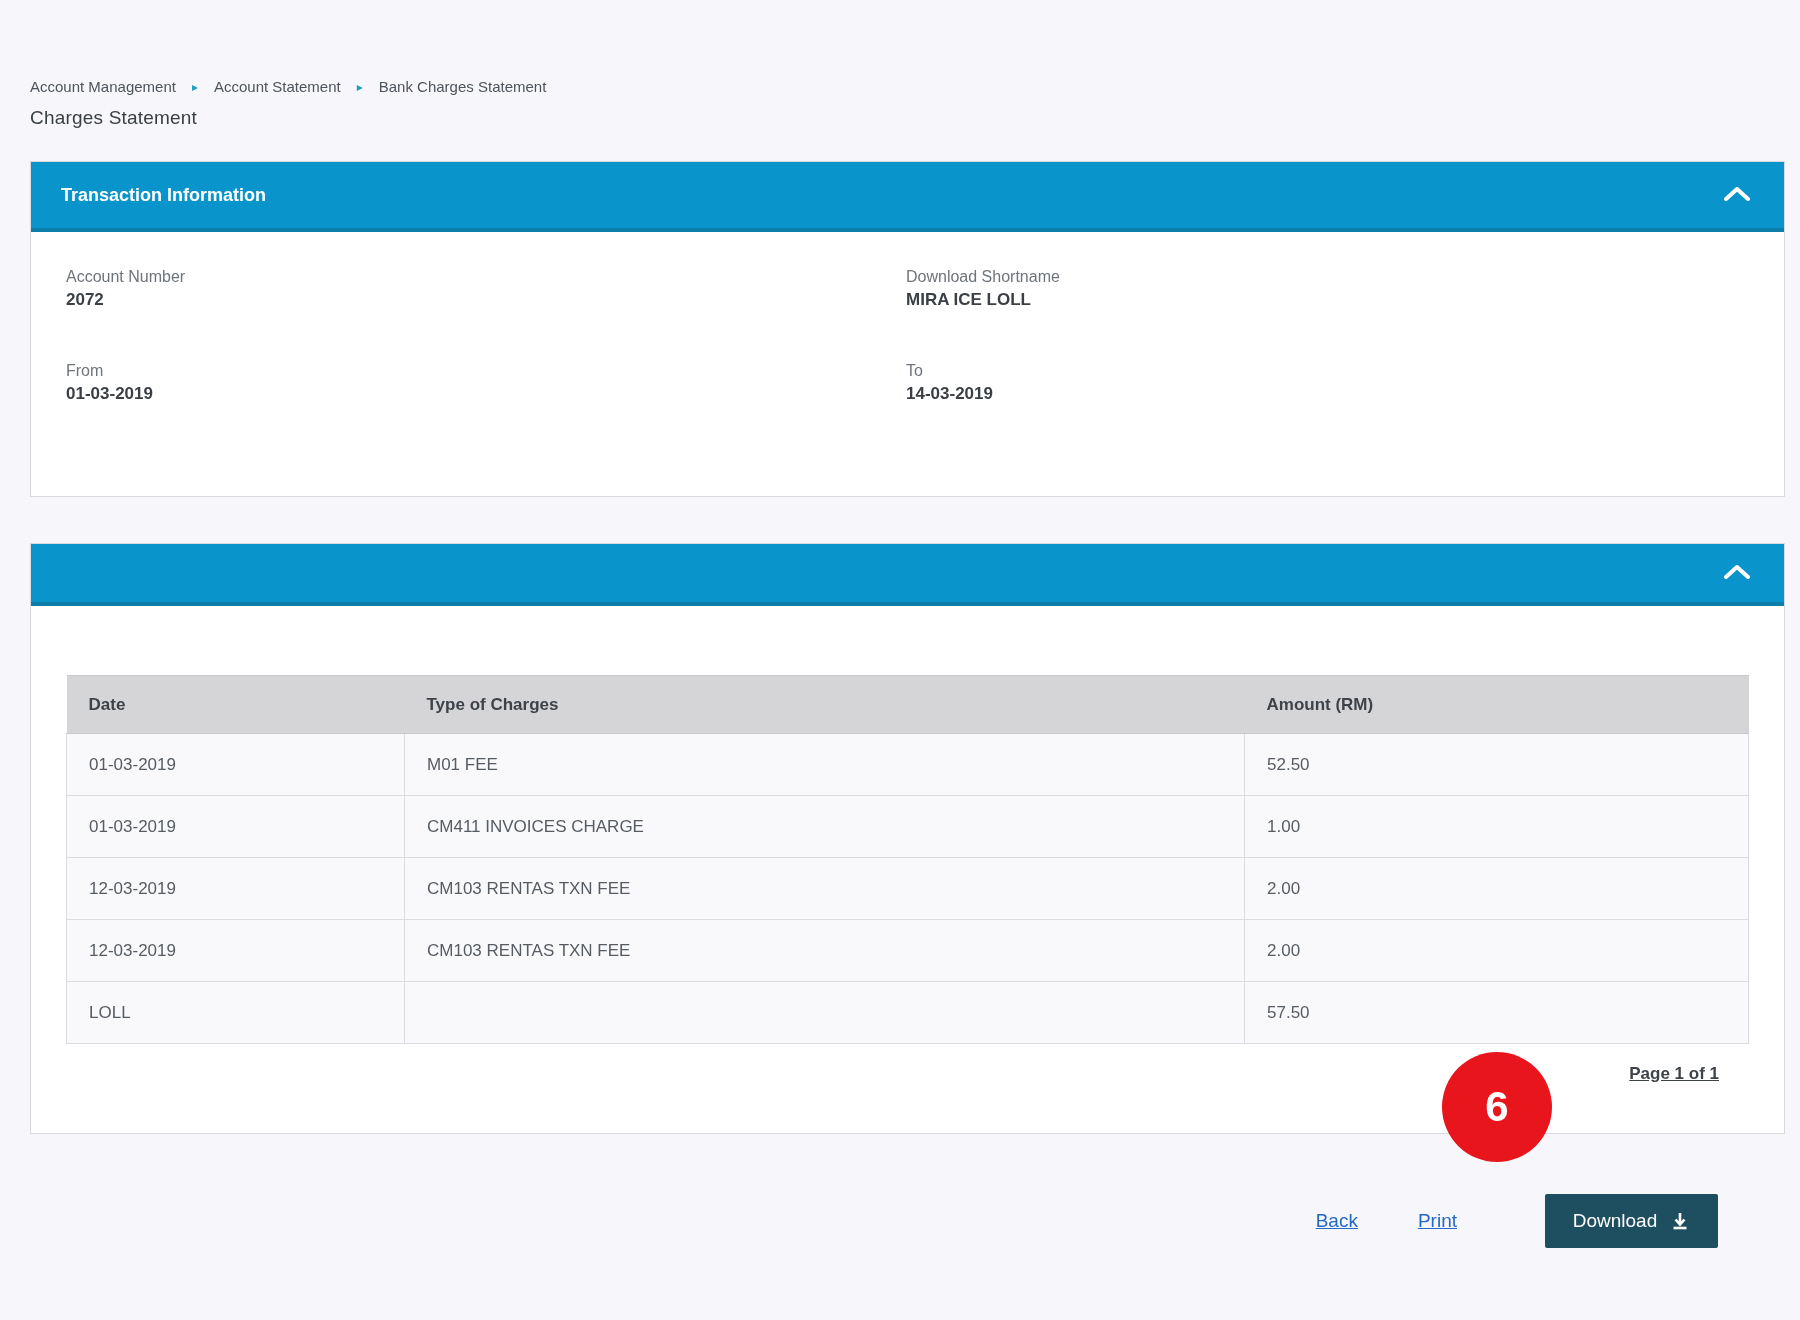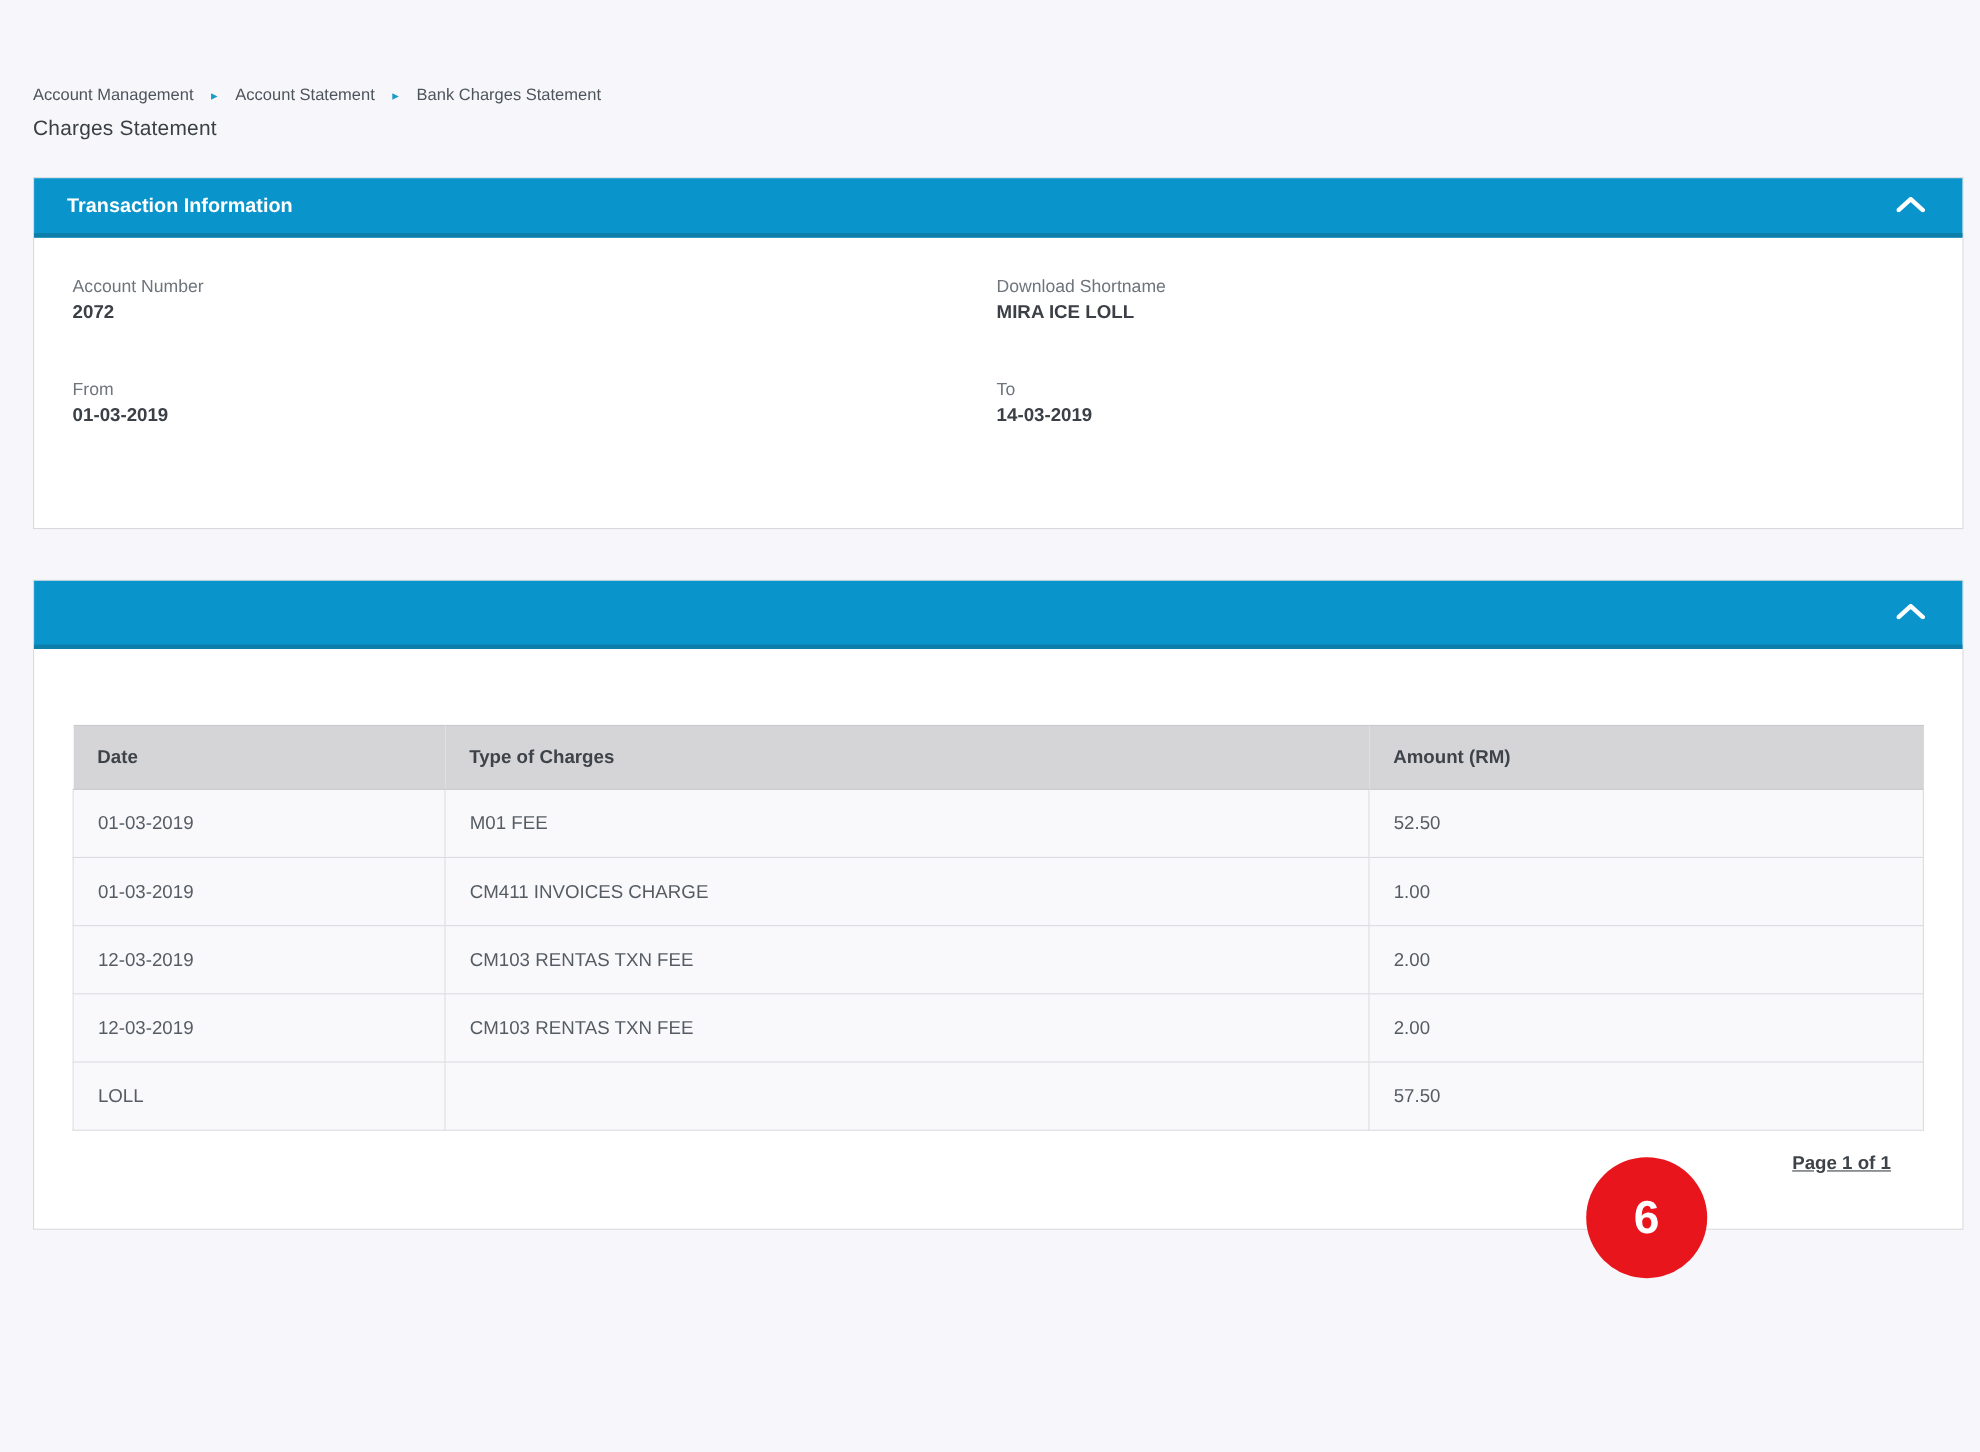--- a/index.html
+++ b/index.html
@@ -16,21 +16,21 @@
   
   .breadcrumb { display:flex; align-items:center; font-size:15px; color:#4d545b; }
   .breadcrumb .crumb { cursor:pointer; }
   .breadcrumb .sep { color:#1a9bc8; font-size:12px; margin:0 16px; line-height:1; }
 
   .page-title { margin-top:12px; font-size:19px; font-weight:400; color:#3a3f45; letter-spacing:0.2px; }
 
   
   .panel { margin-top:32px; background:#ffffff; border:1px solid #dadade; }
   .panel-header {
-    height:54px; background:#0995cb; border-bottom:4px solid #0d7da9;
+    height:70px; background:#0995cb; border-bottom:4px solid #0d7da9;
     display:flex; align-items:center; justify-content:space-between;
     padding:0 30px; color:#ffffff;
   }
   .panel-header .ph-title { font-size:18px; font-weight:bold; }
   .chevron-btn { background:transparent; border:none; cursor:pointer; display:flex; align-items:center; padding:4px; }
 
   
   .ti-body { padding:36px 35px 0; height:264px; display:grid; grid-template-columns:840px 1fr; grid-auto-rows:min-content; row-gap:52px; }
   .field .f-label { font-size:16px; color:#6e747b; }
   .field .f-value { font-size:17px; font-weight:bold; color:#3b4046; margin-top:4px; }
@@ -165,18 +165,32 @@
             <td>LOLL</td>
             <td></td>
             <td>57.50</td>
           </tr>
         </tbody>
       </table>
       <div class="pagination">Page 1 of 1</div>
     </div>
   </section>
 
+  <div class="actions">
+    <a class="action-link">Back</a>
+    <a class="action-link">Print</a>
+    <button class="download-btn">
+      <span>Download</span>
+      <span style="display:flex;">
+        <svg width="20" height="20" viewBox="0 0 20 20">
+          <path d="M10 2 L10 12" stroke="#ffffff" stroke-width="2.6" fill="none"></path>
+          <path d="M5.5 8.5 L10 13.5 L14.5 8.5" stroke="#ffffff" stroke-width="2.6" fill="none" stroke-linejoin="miter"></path>
+          <path d="M3.5 17 L16.5 17" stroke="#ffffff" stroke-width="2.6" fill="none"></path>
+        </svg>
+      </span>
+    </button>
+  </div>
 
 </div>
 
 <div class="badge-6">
   <span>6</span>
 </div>
 
 </body></html>

